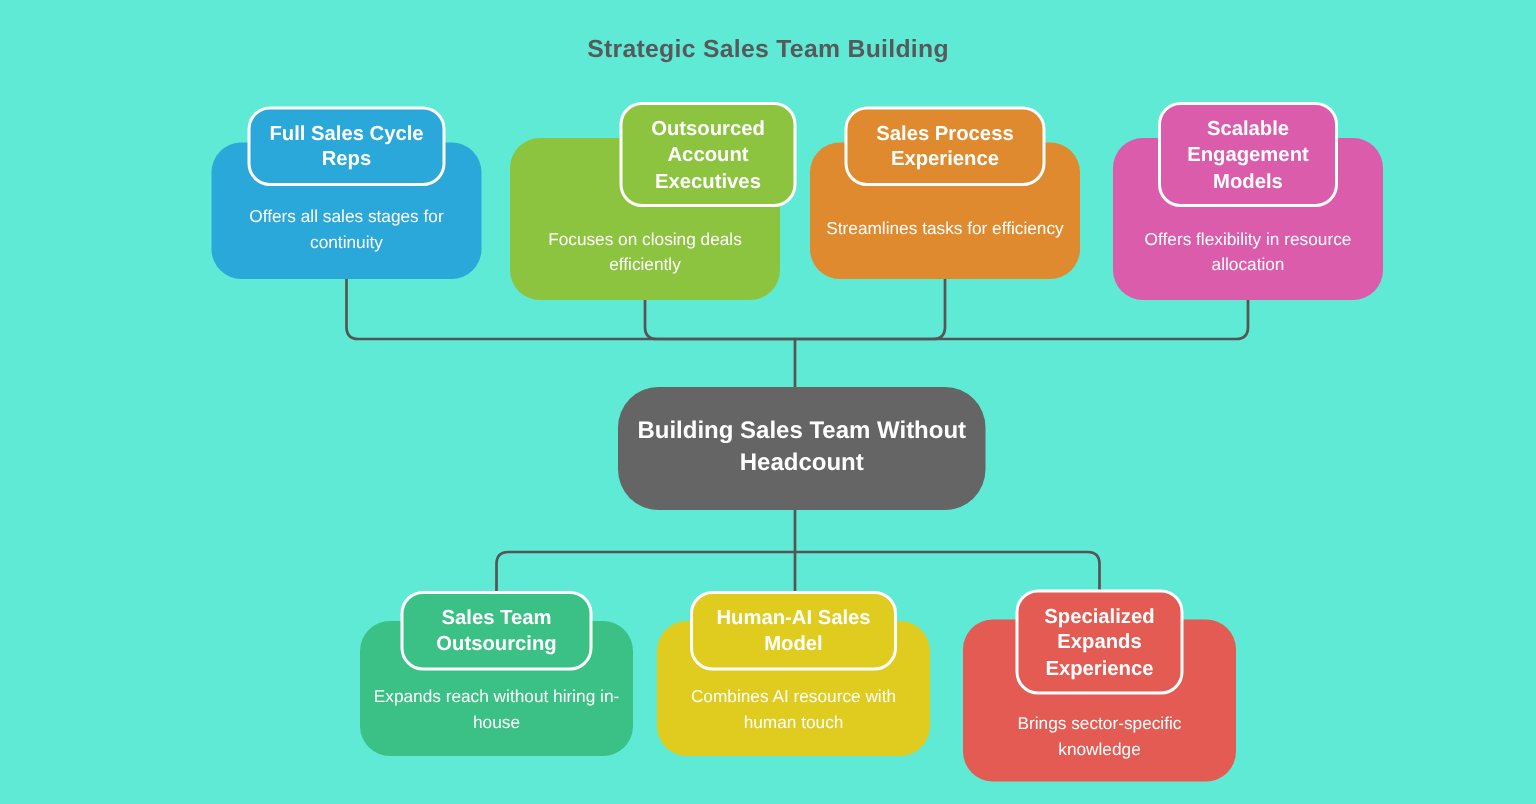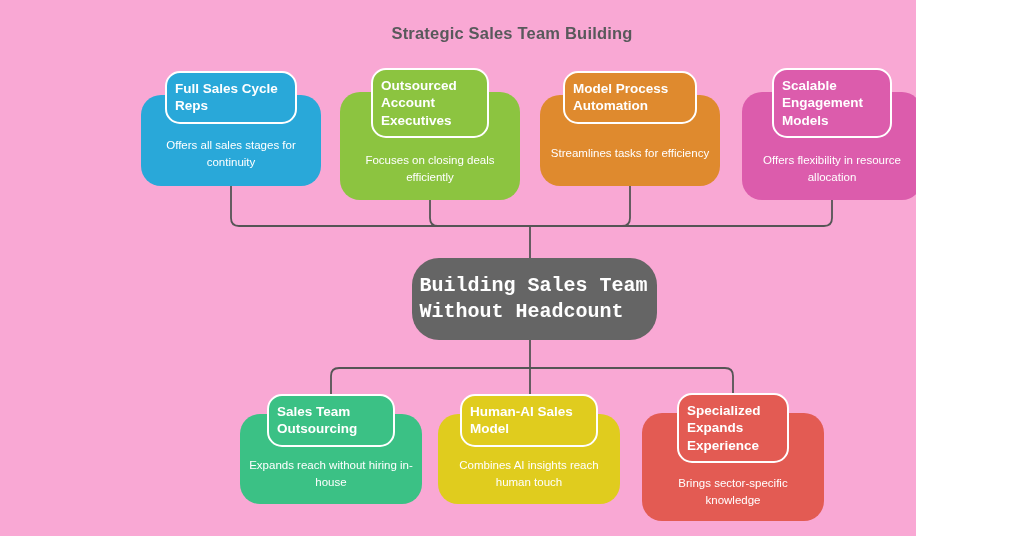--- a/index.html
+++ b/index.html
@@ -2,23 +2,23 @@
 <html><head>
 <meta charset="utf-8">
 <style>
   html, body { margin: 0; padding: 0; }
   body {
     font-family: "Liberation Sans", "DejaVu Sans", sans-serif;
     -webkit-font-smoothing: antialiased;
   }
   #canvas {
     position: relative;
-    width: 916px;
+    width: 1024px;
     height: 536px;
-    background: #f9a8d4;
+    background: #5eead4;
     overflow: hidden;
   }
   .diagram-title {
     position: absolute;
     top: 24px;
     left: 0;
     width: 1024px;
     text-align: center;
     font-size: 16.5px;
     font-weight: 700;
@@ -62,46 +62,45 @@
     left: 50%;
     transform: translateX(-50%);
     background: var(--c);
     border: 2.5px solid #FFFFFF;
     border-radius: 15px;
     box-sizing: border-box;
     display: flex;
     align-items: center;
     justify-content: center;
     padding: 7px 8px;
-    text-align: left;
+    text-align: center;
   }
   .node .tab span {
     color: #FFFFFF;
     font-size: 13.5px;
     font-weight: 700;
     line-height: 1.28;
   }
   .center-node {
     position: absolute;
     left: 412px; top: 258px;
     width: 245px; height: 82px;
     background: var(--c);
     border-radius: 27px;
     display: flex;
     align-items: center;
     justify-content: center;
   }
   .center-node .center-label {
     color: #FFFFFF;
-    font-size: 20px;
+    font-size: 16px;
     font-weight: 700;
     line-height: 1.3;
-    text-align: left;
+    text-align: center;
     max-width: 230px;
-    font-family: Liberation Mono, monospace;
   }
 </style>
 </head>
 <body>
 
 <div id="canvas">
 
   <div class="diagram-title">Strategic Sales Team Building</div>
 
   <svg id="connectors" viewBox="0 0 1024 536" aria-hidden="true">
@@ -123,31 +122,31 @@
     </div>
     <div class="tab" style="width:132px; top:-24px;">
       <span>Full Sales Cycle Reps</span>
     </div>
   </div>
 
   <div class="node" style="left: 340px; top: 92px; width: 180px; height: 108px; --c: #8CC440;">
     <div class="body" style="padding-top:46px;">
       <div class="desc">Focuses on closing deals efficiently</div>
     </div>
-    <div class="tab" style="width:118px; top:-24px;">
+    <div class="tab" style="width:118px; top:-24px;margin-left:42px;">
       <span>Outsourced Account Executives</span>
     </div>
   </div>
 
   <div class="node" style="left: 540px; top: 95px; width: 180px; height: 91px; --c: #DF8A2E;">
     <div class="body" style="padding-top:26px;">
       <div class="desc">Streamlines tasks for efficiency</div>
     </div>
     <div class="tab" style="width:134px; top:-24px;">
-      <span>Model Process Automation</span>
+      <span>Sales Process Experience</span>
     </div>
   </div>
 
   <div class="node" style="left: 742px; top: 92px; width: 180px; height: 108px; --c: #DC5CAC;">
     <div class="body" style="padding-top:46px;">
       <div class="desc">Offers flexibility in resource allocation</div>
     </div>
     <div class="tab" style="width:120px; top:-24px;">
       <span>Scalable Engagement Models</span>
     </div>
@@ -161,21 +160,21 @@
     <div class="body" style="padding-top:30px;justify-content:center;">
       <div class="desc">Expands reach without hiring in-house</div>
     </div>
     <div class="tab" style="width:128px; top:-20px;">
       <span>Sales Team Outsourcing</span>
     </div>
   </div>
 
   <div class="node" style="left: 438px; top: 414px; width: 182px; height: 90px; --c: #E0CC1E;">
     <div class="body" style="padding-top:30px;">
-      <div class="desc">Combines AI insights reach human touch</div>
+      <div class="desc">Combines AI resource with human touch</div>
     </div>
     <div class="tab" style="width:138px; top:-20px;">
       <span>Human-AI Sales Model</span>
     </div>
   </div>
 
   <div class="node" style="left: 642px; top: 413px; width: 182px; height: 108px; --c: #E35B53;">
     <div class="body" style="padding-top:50px;">
       <div class="desc">Brings sector-specific knowledge</div>
     </div>

